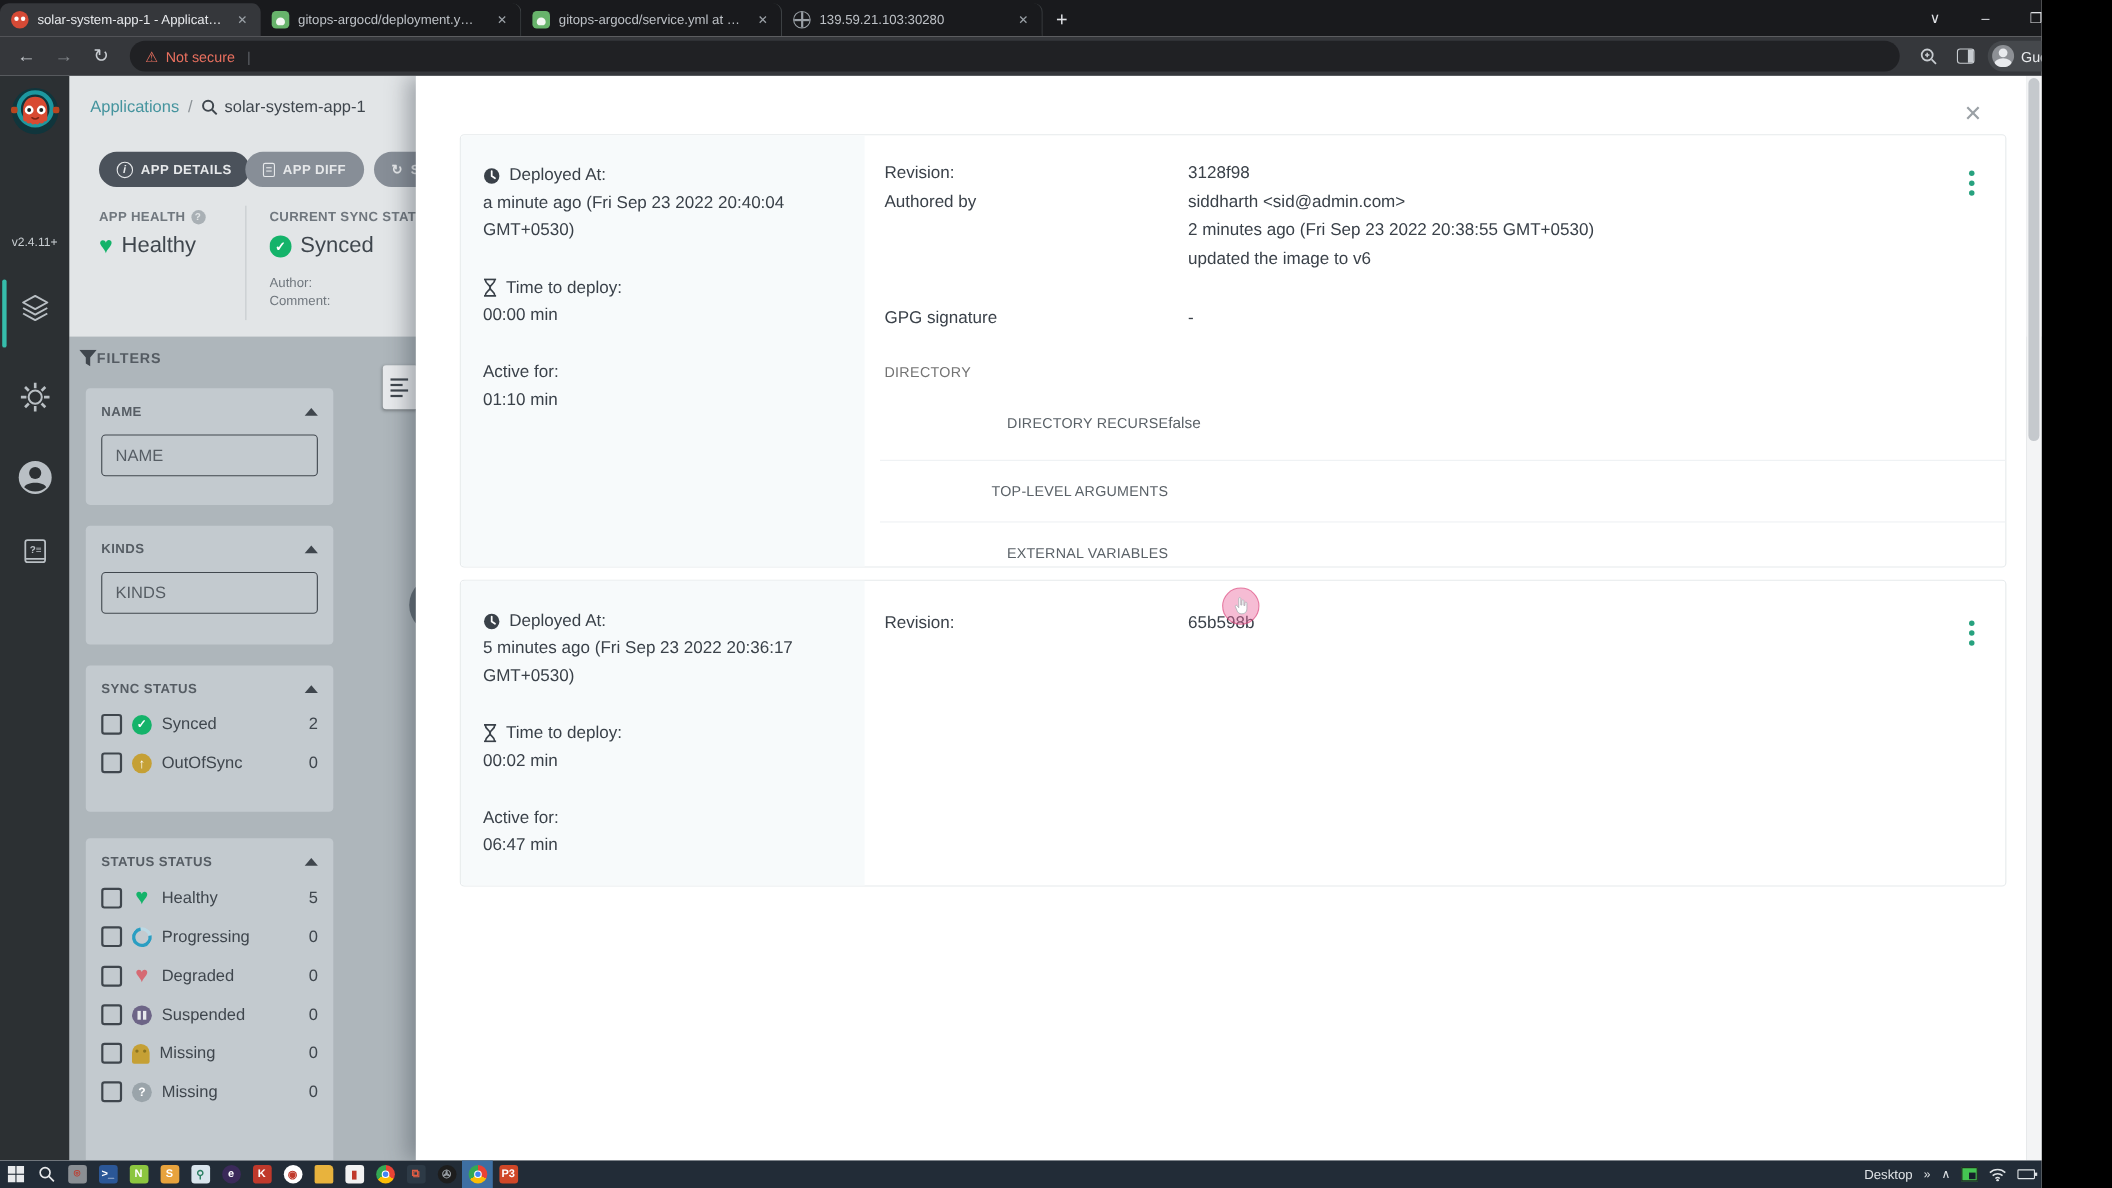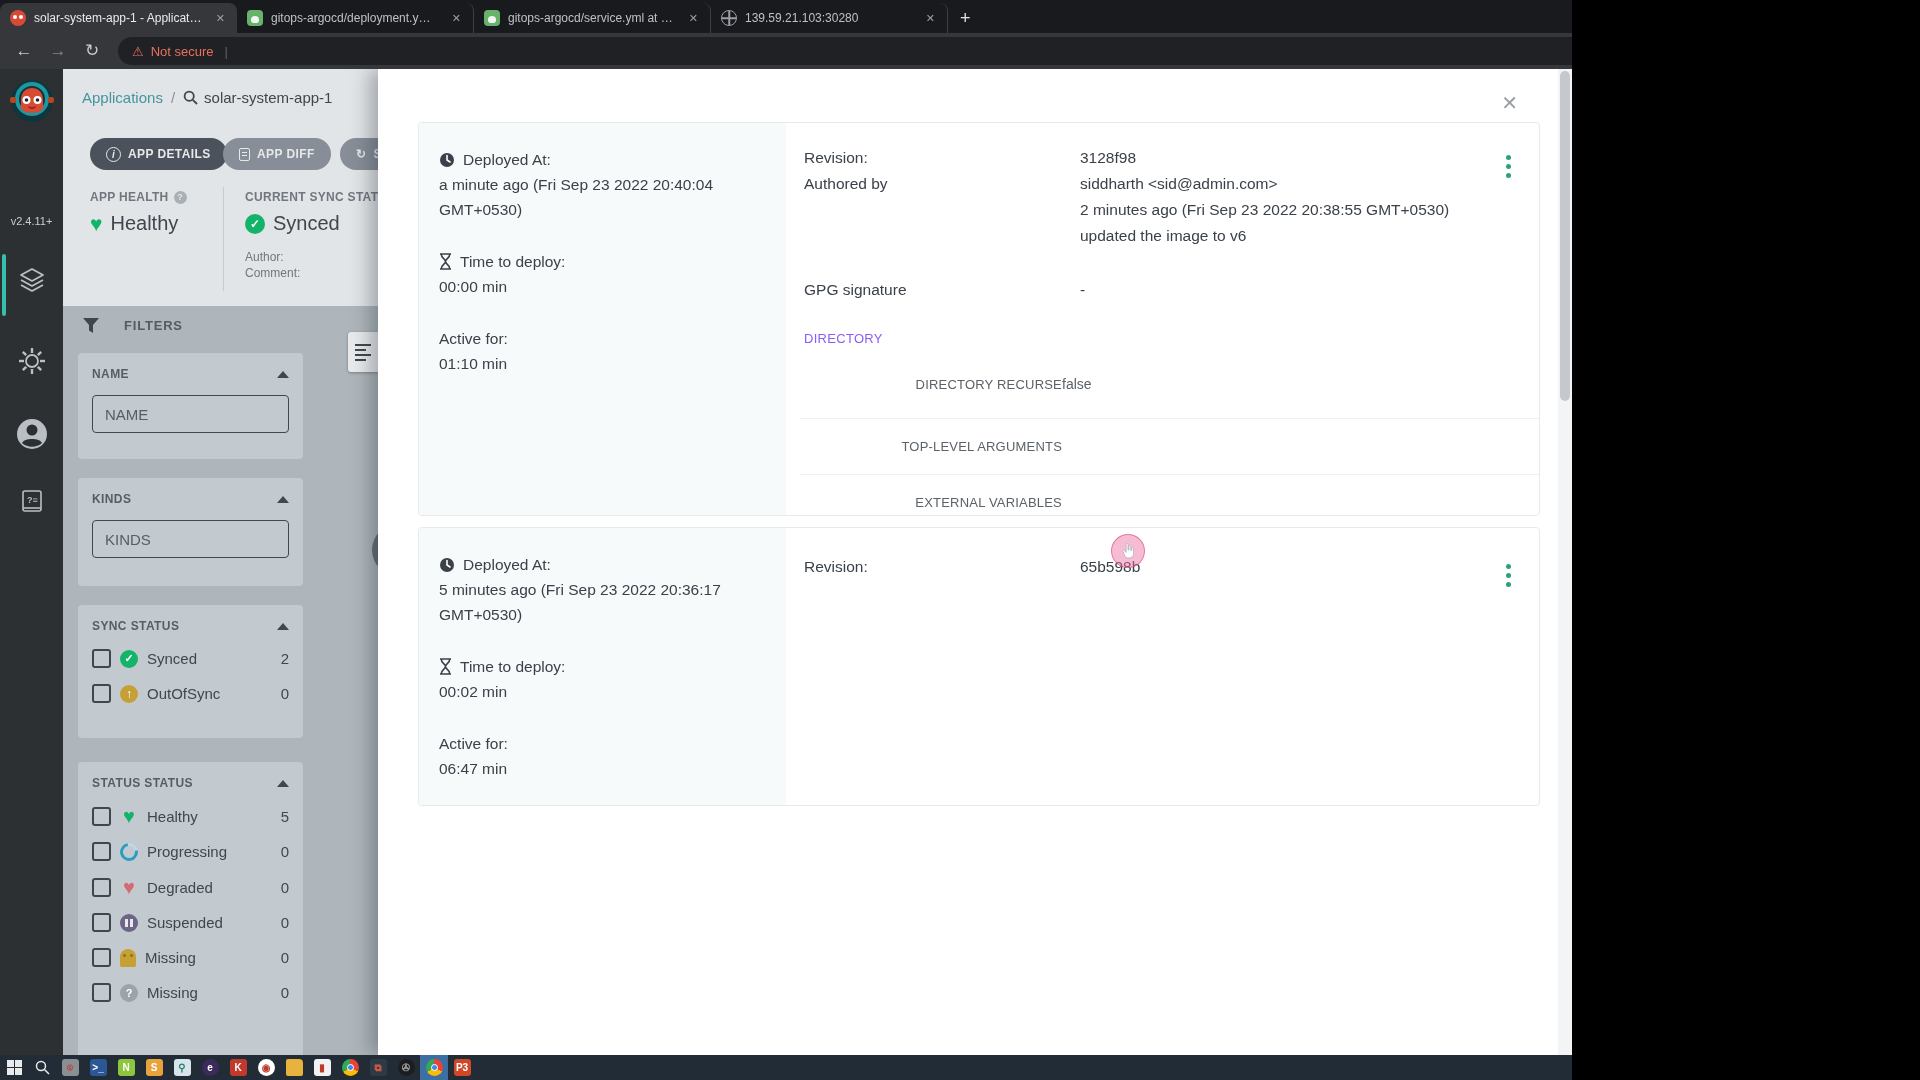--- a/index.html
+++ b/index.html
@@ -1,17 +1,17 @@
 <!DOCTYPE html>
 <html><head>
 <meta charset="utf-8">
 <style>
   *{margin:0;padding:0;box-sizing:border-box;}
   html,body{background:#000;}
-  #screen{position:relative;width:1572px;height:1080px;overflow:hidden;
+  #screen{position:relative;width:1856px;height:1080px;overflow:hidden;
     font-family:"Liberation Sans",sans-serif;background:#fff;}
 
   
   .tabstrip{position:absolute;left:0;top:0;width:1920px;height:33px;background:#191a1d;display:flex;align-items:flex-end;}
   .tab{display:flex;align-items:center;gap:8px;width:237px;height:30px;padding:0 8px 0 10px;
        border-radius:8px 8px 0 0;color:#bdc1c6;font-size:12px;}
   .tab.active{background:#35373b;color:#e8eaed;}
   .tab:not(.active){border-right:1px solid #3c4043;}
   .tab-title{flex:1;white-space:nowrap;overflow:hidden;text-overflow:ellipsis;}
   .tab-x{font-size:11px;color:#9aa0a6;padding:2px 4px;}
@@ -78,21 +78,21 @@
   .small-label{font-size:12px;font-weight:bold;color:#70777e;letter-spacing:.3px;display:flex;gap:5px;align-items:center;white-space:nowrap;}
   .help-dot{width:13px;height:13px;border-radius:50%;background:#a9b0b5;color:#e2e5e7;font-size:9px;display:inline-flex;align-items:center;justify-content:center;font-weight:bold;}
   .big-status{display:flex;align-items:center;gap:8px;margin-top:8px;font-size:20px;color:#3f464d;white-space:nowrap;}
   .heart{color:#14b36a;font-size:21px;line-height:1;}
   .sync-ok{width:20px;height:20px;border-radius:50%;background:#14b36a;color:#fff;font-size:12px;font-weight:bold;
            display:inline-flex;align-items:center;justify-content:center;flex:0 0 20px;}
   .auth-lines{margin-top:14px;font-size:12px;color:#70777e;line-height:16px;}
 
   
   .filterzone{position:absolute;left:63px;top:237px;right:0;bottom:0;background:#aeb6bb;}
-  .fz-head{position:absolute;left:20px;top:12px;display:flex;align-items:center;gap:25px;color:#545b62;
+  .fz-head{position:absolute;left:9px;top:12px;display:flex;align-items:center;gap:0;color:#545b62;
            font-size:13px;font-weight:bold;letter-spacing:.8px;}
   .fcard{position:absolute;left:15px;width:225px;background:#c3cacf;border-radius:4px;padding:14px 14px 16px;}
   .fcard-head{display:flex;justify-content:space-between;align-items:center;font-size:12px;font-weight:bold;
               color:#565d64;letter-spacing:.4px;}
   .chev-up{width:0;height:0;border-left:6px solid transparent;border-right:6px solid transparent;border-bottom:7px solid #3f464d;}
   .finput{margin-top:14px;width:100%;height:38px;background:transparent;border:1px solid #40474e;border-radius:4px;
           padding:0 12px;font-size:15px;color:#3f464d;font-family:"Liberation Sans",sans-serif;}
   .finput::placeholder{color:#565d64;opacity:1;}
   .frow{display:flex;align-items:center;gap:9px;margin-top:16px;font-size:15px;color:#3f464d;}
   .fcheck{width:19px;height:19px;border:2px solid #3f464d;border-radius:3px;flex:0 0 19px;}
@@ -123,21 +123,21 @@
   .hcard{position:absolute;left:40px;right:18px;border:1px solid #e6eaec;border-radius:4px;background:#fff;display:flex;}
   .hcard1{top:53px;height:394px;}
   .hcard2{top:458px;height:279px;}
   .hc-left{width:367px;background:#f7fafb;border-radius:4px 0 0 4px;padding:24px 20px;flex:0 0 367px;
            font-size:15.5px;color:#3a4149;line-height:25px;}
   .hc-left .lbl-row{display:flex;align-items:center;gap:8px;}
   .hc-gap{height:27px;}
   .hc-right{flex:1;position:relative;padding-bottom:8px;}
   .prow{display:flex;padding-left:18px;font-size:15.5px;color:#3a4149;line-height:26px;}
   .plabel{width:276px;flex:0 0 276px;}
-  .sect-label{padding-left:18px;font-size:13px;color:#8b5cf6;letter-spacing:.3px;}
+  .sect-label{padding-left:18px;font-size:13px;color:#737373;letter-spacing:.3px;}
   .drow{display:flex;padding-left:18px;font-size:13px;color:#5b6268;align-items:center;}
   .drow .dlabel{width:258px;flex:0 0 258px;letter-spacing:.2px;text-align:right;}
   .hr-line{border-bottom:1px solid #eef1f3;margin-left:14px;}
   .dots3{position:absolute;right:28px;display:flex;flex-direction:column;gap:4px;}
   .dots3 i{width:5px;height:5px;border-radius:50%;background:#27a27f;}
   .clickfx{position:absolute;left:325px;top:6px;width:34px;height:34px;border-radius:50%;
            background:rgba(236,107,160,.45);border:1px solid rgba(214,51,108,.5);display:flex;align-items:center;justify-content:center;}
 
   .scrollbar{position:absolute;right:0;top:0;width:14px;bottom:0;background:#f3f4f5;z-index:11;}
   .scroll-thumb{position:absolute;left:2px;right:2px;top:2px;height:330px;background:#c5c9cd;border-radius:6px;}

